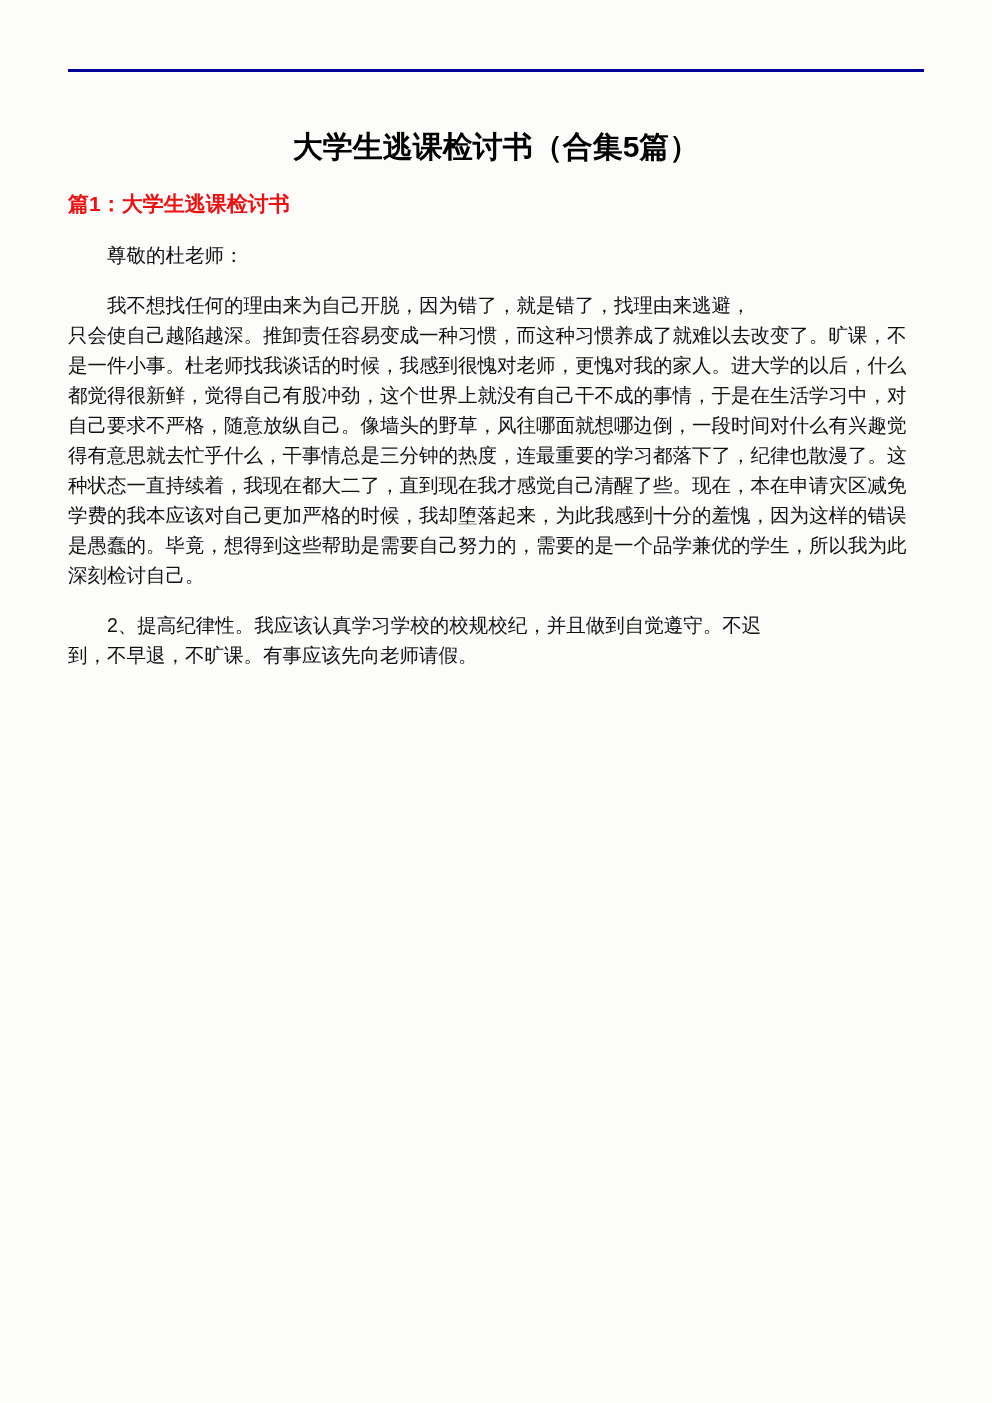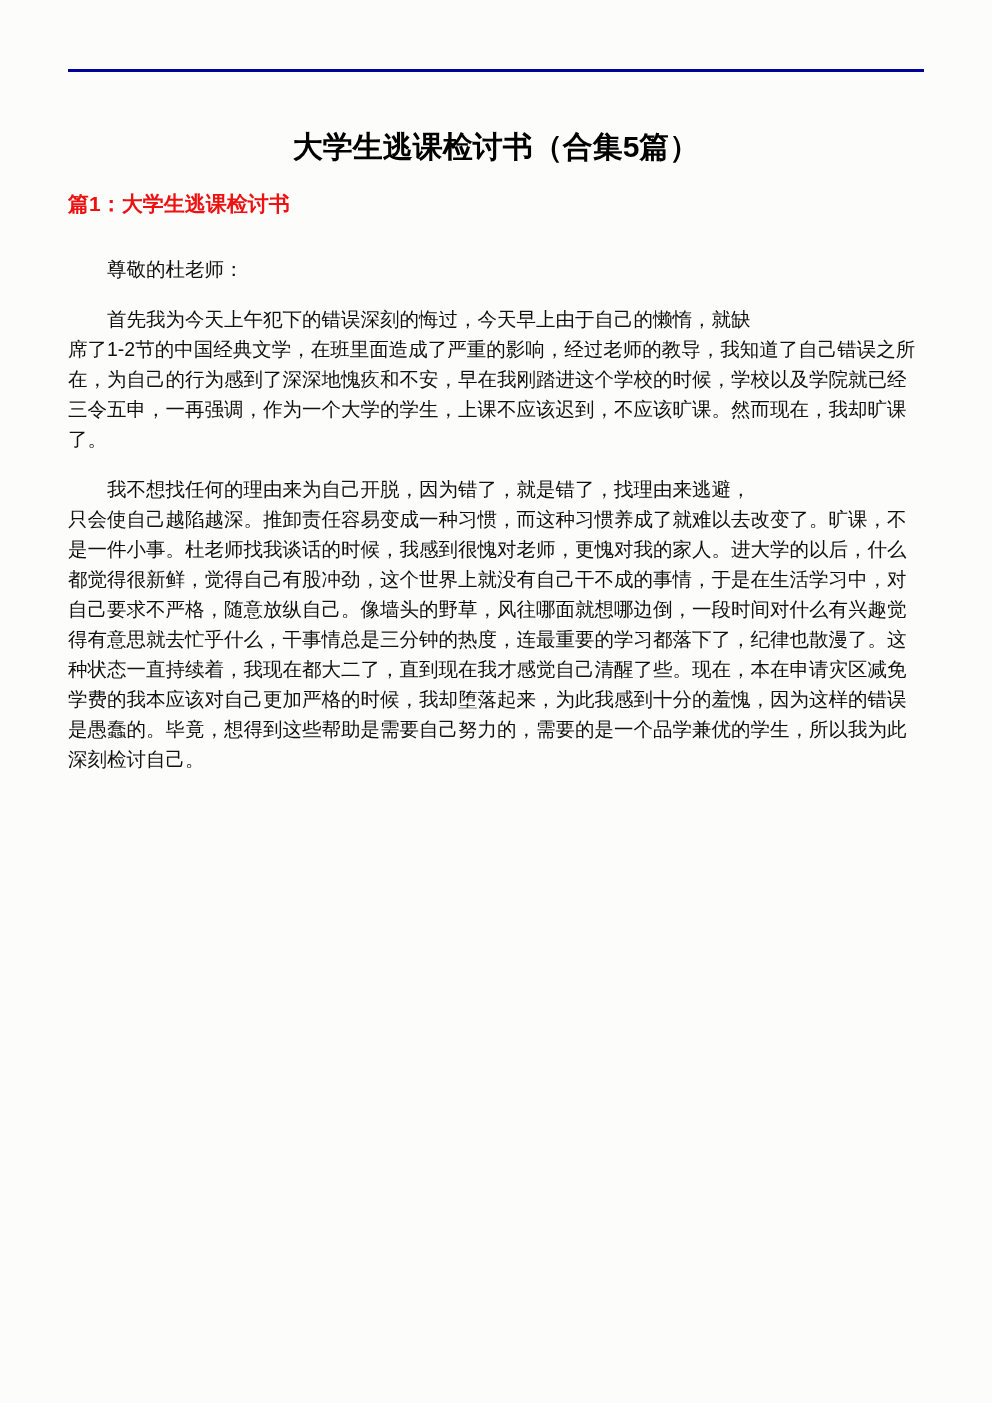--- a/index.html
+++ b/index.html
@@ -59,21 +59,21 @@
   .para {
     margin: 20px 0 0 0;
     font-size: 19.5px;
     line-height: 30px;
     text-indent: 2em;
     white-space: pre-wrap;
     word-break: break-all;
     color: var(--text-black);
   }
   .para.salutation {
-    margin-top: 38px;
+    margin-top: 24px;
   }
   .page-number {
     position: absolute;
     top: 1359px;
     right: 128px;
     font-size: 18px;
     line-height: 22px;
     color: var(--page-red);
   }
 </style>
@@ -84,28 +84,28 @@
 
   <div class="rule rule-top"></div>
 
   <div class="content">
     <h1 class="doc-title">大学生逃课检讨书（合集5篇）</h1>
 
     <h2 class="section-heading">篇1：大学生逃课检讨书</h2>
 
     <p class="para salutation">尊敬的杜老师：</p>
 
-    <p class="para">首先我为今天上午犯下的错误深刻的悔过，今天早上由于自己的懒惰，就缺
-席了1-2节的中国经典文学，在班里面造成了严重的影响，经过老师的教导，我知道了自己错误之所在，为自己的行为感到了深深地愧疚和不安，早在我刚踏进这个学校的时候，学校以及学院就已经三令五申，一再强调，作为一个大学的学生，上课不应该迟到，不应该旷课。然而现在，我却旷课了。</p>
 
 
     <p class="para">我不想找任何的理由来为自己开脱，因为错了，就是错了，找理由来逃避，
 只会使自己越陷越深。推卸责任容易变成一种习惯，而这种习惯养成了就难以去改变了。旷课，不是一件小事。杜老师找我谈话的时候，我感到很愧对老师，更愧对我的家人。进大学的以后，什么都觉得很新鲜，觉得自己有股冲劲，这个世界上就没有自己干不成的事情，于是在生活学习中，对自己要求不严格，随意放纵自己。像墙头的野草，风往哪面就想哪边倒，一段时间对什么有兴趣觉得有意思就去忙乎什么，干事情总是三分钟的热度，连最重要的学习都落下了，纪律也散漫了。这种状态一直持续着，我现在都大二了，直到现在我才感觉自己清醒了些。现在，本在申请灾区减免学费的我本应该对自己更加严格的时候，我却堕落起来，为此我感到十分的羞愧，因为这样的错误是愚蠢的。毕竟，想得到这些帮助是需要自己努力的，需要的是一个品学兼优的学生，所以我为此深刻检讨自己。</p>
 
 
 
+    <p class="para">2、提高纪律性。我应该认真学习学校的校规校纪，并且做到自觉遵守。不迟
+到，不早退，不旷课。有事应该先向老师请假。</p>
   </div>
 
   <div class="rule rule-bottom"></div>
 
   <div class="page-number">1 / 5</div>
 
 </div>
 
 </body></html>

